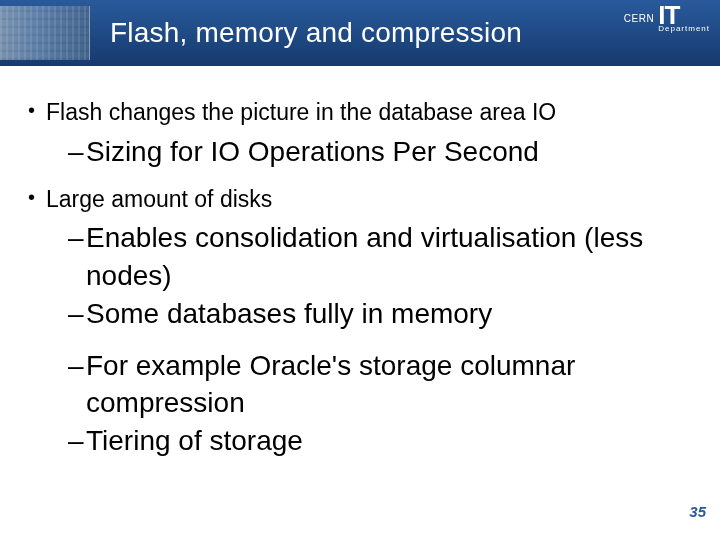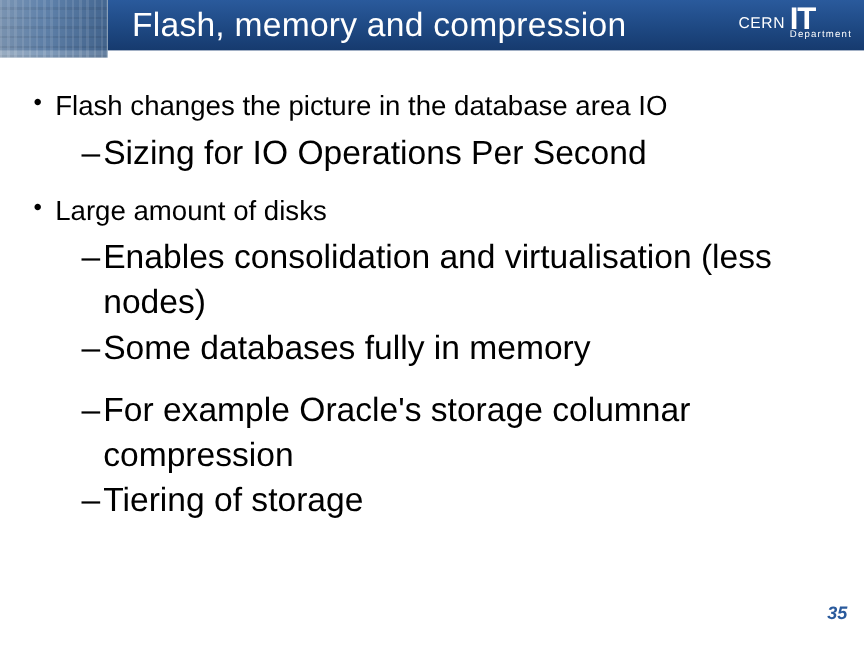--- a/index.html
+++ b/index.html
@@ -6,21 +6,21 @@
   body {
     width: 720px;
     height: 540px;
     background: #ffffff;
     font-family: Arial, Helvetica, sans-serif;
     position: relative;
     overflow: hidden;
   }
   .header {
     width: 100%;
-    height: 42px;
+    height: 66px;
     background: linear-gradient(to bottom, #2a5a9c 0%, #1f4a85 50%, #163a6e 100%);
     display: flex;
     align-items: center;
     position: relative;
   }
   .header-image {
     width: 90px;
     height: 54px;
     background: linear-gradient(to right, #8aa0b8 0%, #6b8bb0 40%, #4a6a90 100%);
     opacity: 0.85;
@@ -47,21 +47,21 @@
   .logo {
     position: absolute;
     right: 10px;
     top: 4px;
     display: flex;
     align-items: center;
     gap: 4px;
   }
   .logo-cern {
     color: #fff;
-    font-size: 13px;
+    font-size: 10px;
     font-weight: 400;
     letter-spacing: 0.5px;
   }
   .logo-it {
     display: flex;
     flex-direction: column;
     align-items: flex-start;
     line-height: 0.85;
   }
   .logo-it-big {

